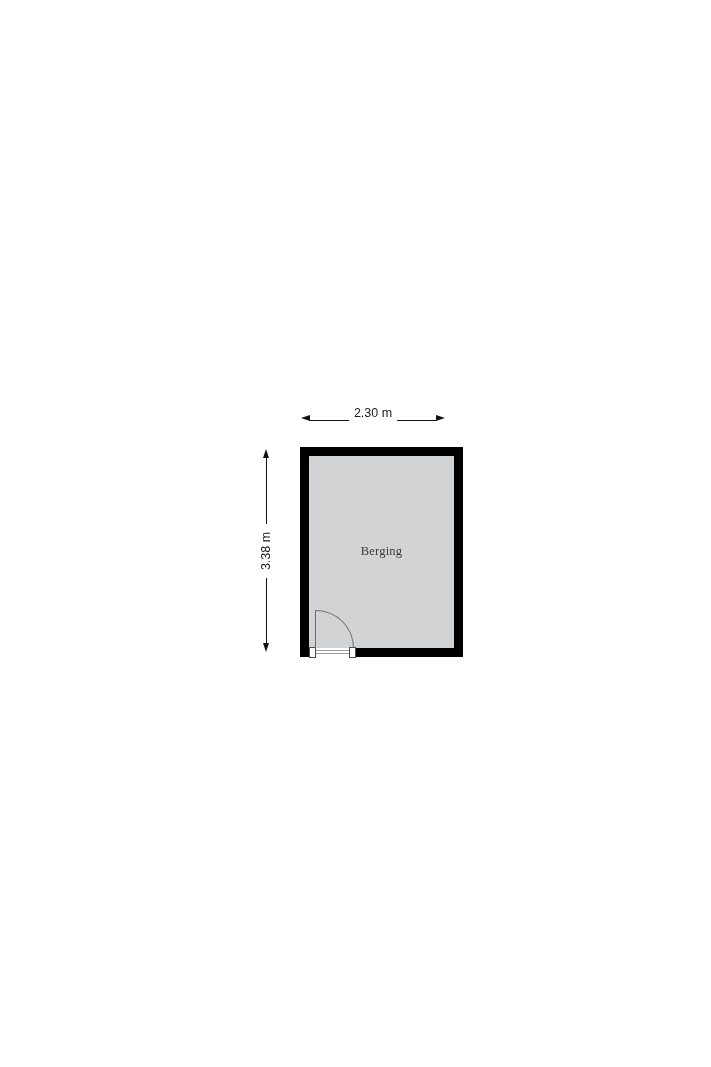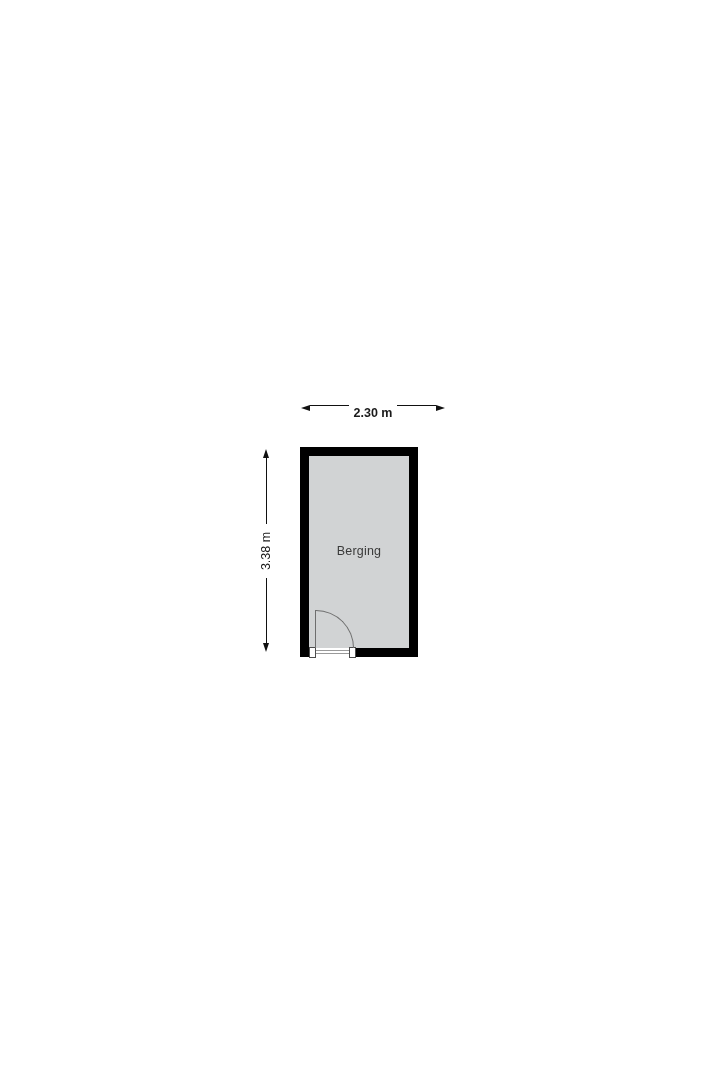--- a/index.html
+++ b/index.html
@@ -22,38 +22,38 @@
   .canvas {
     position: relative;
     width: 711px; height: 1067px;
     background: var(--background);
   }
 
   
   .room {
     position: absolute;
     left: 300px; top: 447px;
-    width: 118px; height: 210px;
+    width: 163px; height: 210px;
     border: 9px solid var(--wall);
     background: var(--room-fill);
-    display: flex; align-items: center; justify-content: center;
+    display: flex; align-items: center; justify-content: center; font-family: Liberation Serif, serif;
   }
   .room-label {
     font-size: 12.5px;
     color: var(--room-text);
     letter-spacing: 0.2px;
     padding-bottom: 2px;
   }
 
   
   .dim-h {
     position: absolute;
     left: 301px; top: 405px;
     width: 144px; height: 16px;
-    display: flex; align-items: flex-start; font-weight: bold;
+    display: flex; align-items: flex-end;
   }
   .dline { flex: 1; height: 1px; background: var(--dim-line); }
   .dlabel {
     padding: 0 5px;
     font-size: 12.5px;
     color: var(--dim-text);
     white-space: nowrap;
     line-height: 16px;
   }
   .ah { width: 0; height: 0; flex: none; }

